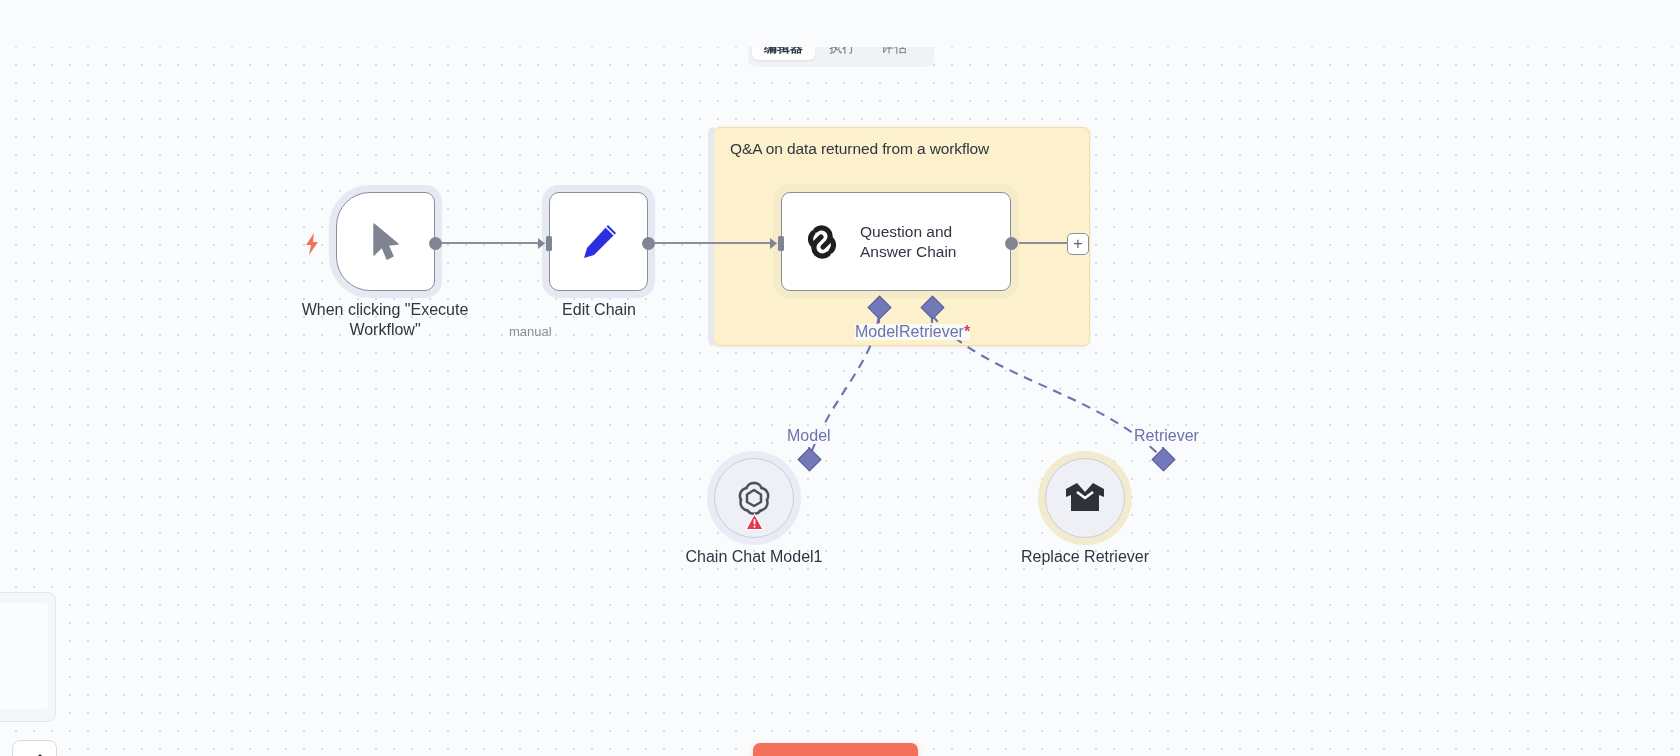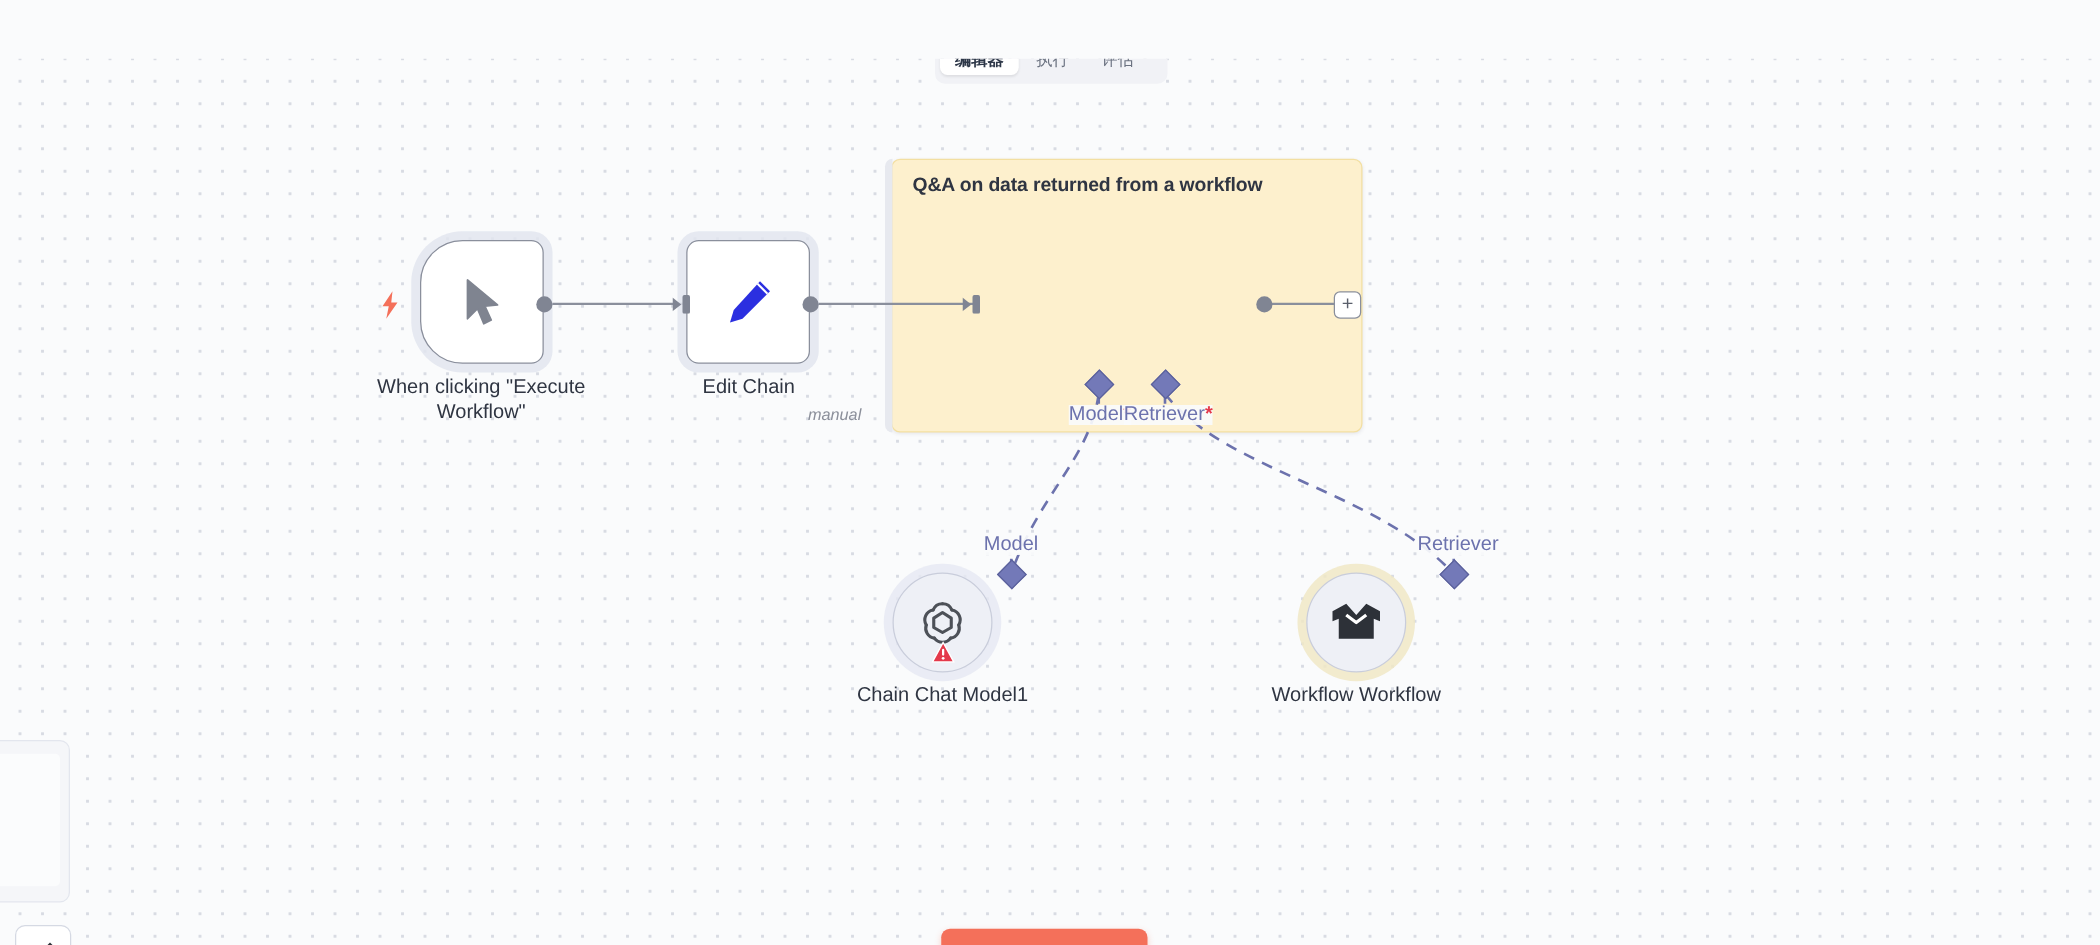--- a/index.html
+++ b/index.html
@@ -69,21 +69,21 @@
   .sticky::before {
     content: "";
     position: absolute;
     left: -6px; top: -1px; bottom: -1px;
     width: 6px;
     background: #e7e9ef;
     border-radius: 7px 0 0 7px;
   }
   .sticky-title {
     font-size: 15.5px;
-    font-weight: 700;
+    font-weight: 400;
     color: #2f3542;
     letter-spacing: -.1px;
   }
   .sticky-body {
     font-size: 14.5px;
     color: #353b48;
     line-height: 1.42;
   }
 
   #sticky-qa { left: 713px; top: 80px; width: 377px; height: 219px; }
@@ -149,24 +149,23 @@
   
   .caption {
     position: absolute;
     text-align: center;
     font-size: 16px;
     color: #2f3542;
     line-height: 1.27;
   }
   .subcaption {
     position: absolute;
-    text-align: right;
+    text-align: left;
     font-size: 13px;
     color: #8b8f9a;
-    font-style: italic;
   }
   #cap-trigger { left: 285px; top: 253px; width: 200px; }
   #cap-edit { left: 509px; top: 253px; width: 180px; }
   #sub-edit { left: 509px; top: 277px; width: 180px; }
   #cap-openai { left: 654px; top: 500px; width: 200px; }
   #cap-retriever { left: 985px; top: 500px; width: 200px; }
 
   
   .dot-out {
     position: absolute;
@@ -332,20 +331,32 @@
     </svg>
   </div>
   <div class="caption" id="cap-edit">Edit Chain</div>
   <div class="subcaption" id="sub-edit">manual</div>
   <svg class="arrow-in" style="left:538px; top:189px;" viewBox="0 0 18 15">
     <path d="M0 2 L7 7.5 L0 13 Z" fill="#808593"></path>
     <rect x="8" y="0" width="6" height="15" rx="1.5" fill="#808593"></rect>
   </svg>
   <div class="dot-out" style="left:642px; top:190px;"></div>
 
+  <div class="node" id="node-qa">
+    <svg width="46" height="46" viewBox="0 0 46 46">
+      <g stroke="#1f1f1f" stroke-width="5.2" fill="none" stroke-linecap="round">
+        <path d="M17 11 a8.5 8.5 0 0 1 12 12 l-5 5"></path>
+        <path d="M29 35 a8.5 8.5 0 0 1 -12 -12 l5 -5"></path>
+      </g>
+      <path d="M14 14 a8.5 8.5 0 0 0 0 12" stroke="#1f1f1f" stroke-width="5.2" fill="none" stroke-linecap="round"></path>
+      <path d="M32 32 a8.5 8.5 0 0 0 0 -12" stroke="#1f1f1f" stroke-width="5.2" fill="none" stroke-linecap="round"></path>
+    </svg>
+    <div class="qa-label">Question and
+Answer Chain</div>
+  </div>
   <svg class="arrow-in" style="left:770px; top:189px;" viewBox="0 0 18 15">
     <path d="M0 2 L7 7.5 L0 13 Z" fill="#808593"></path>
     <rect x="8" y="0" width="6" height="15" rx="1.5" fill="#808593"></rect>
   </svg>
   <div class="dot-out" style="left:1005px; top:190px;"></div>
 
   <div class="diamond" style="left:871px; top:252px;"></div>
   <div class="diamond" style="left:924px; top:252px;"></div>
   <div class="conn-label" style="left:855px; top:277px;"><span>Model</span><span class="req">*</span></div>
   <div class="conn-label" style="left:899px; top:277px;"><span>Retriever</span><span class="req">*</span></div>
@@ -376,21 +387,21 @@
   <div class="caption" id="cap-openai">Chain Chat Model1</div>
 
   <div class="node-circle" id="node-retriever">
     <svg width="44" height="36" viewBox="0 0 44 36">
       <path d="M3 9 L14 3 L22 12 L30 3 L41 9 L41 17 L36 15 L36 31 L8 31 L8 15 L3 17 Z" fill="#2d3138"></path>
       <path d="M14 12 L22 18 L30 12" fill="none" stroke="#ffffff" stroke-width="2.6" stroke-linejoin="round"></path>
     </svg>
   </div>
   <div class="diamond" style="left:1155px; top:404px;"></div>
   <div class="conn-label" style="left:1134px; top:381px;">Retriever</div>
-  <div class="caption" id="cap-retriever">Workflow Workflow</div>
+  <div class="caption" id="cap-retriever">Replace Retriever</div>
 
   <div id="left-panel">
     <div class="inner"></div>
   </div>
   <div id="broom-btn">
     <svg width="24" height="24" viewBox="0 0 24 24">
       <path d="M17 3 L20 6 L13 13 L10 10 Z" fill="#2d3138"></path>
       <path d="M10.5 10.5 L13.5 13.5 L9.5 21 L3.5 17 Z" fill="#2d3138"></path>
     </svg>
   </div>

